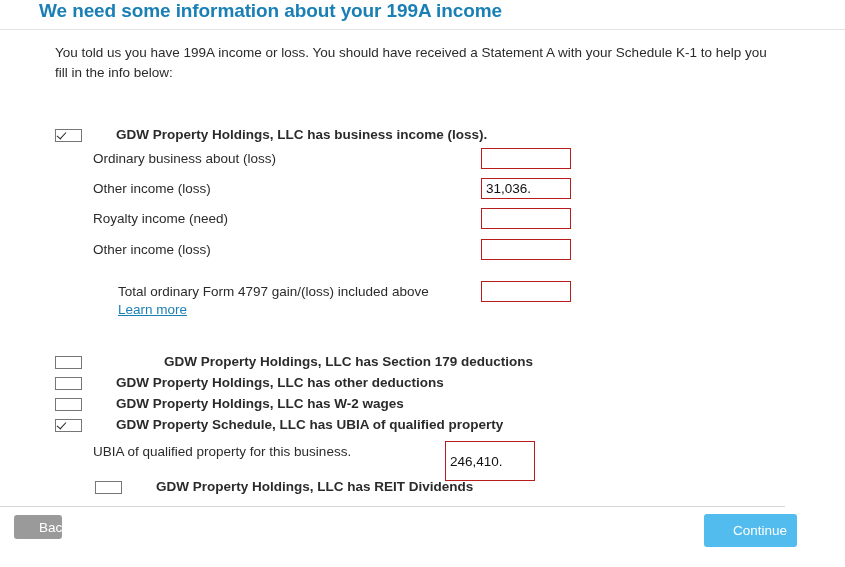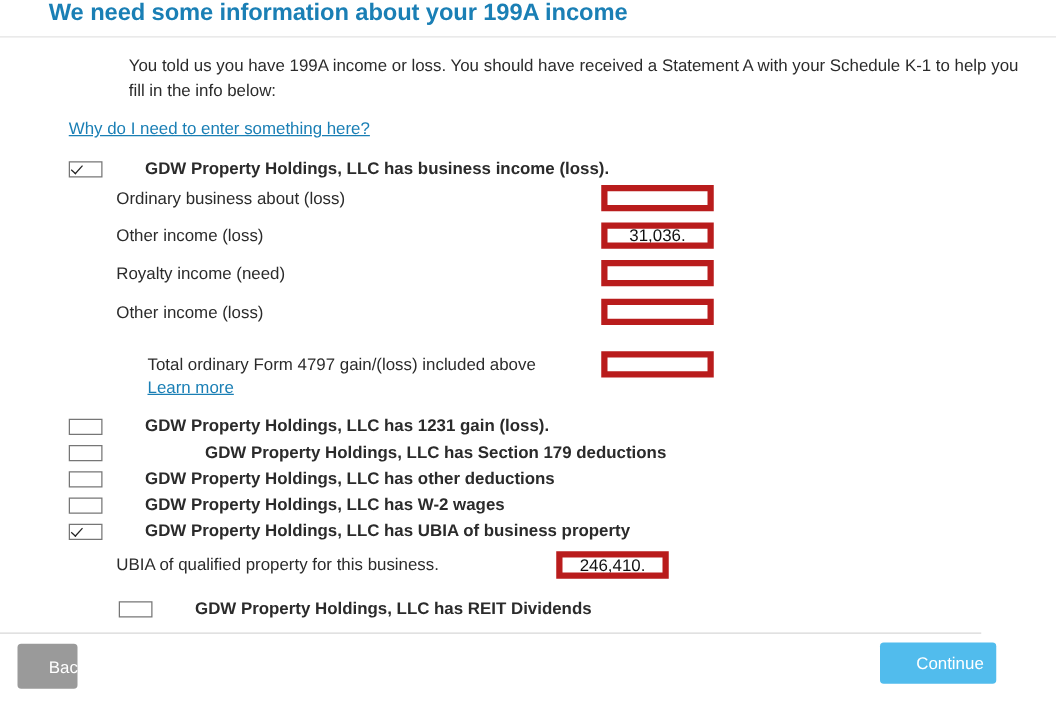--- a/index.html
+++ b/index.html
@@ -36,21 +36,20 @@
     background: #e3e3e3;
   }
   .intro {
     position: absolute;
     left: 30px;
     top: 43px;
     width: 740px;
     font-size: 13.5px;
     color: #2b2b2b;
     line-height: 20px;
-    margin-left: 48px;
   }
   .help-link {
     position: absolute;
     left: 30px;
     top: 95px;
     font-size: 13.5px;
     color: #1a7fb5;
     text-decoration: underline;
     cursor: pointer;
   }
@@ -100,49 +99,48 @@
     top: 2px;
     width: 372px;
     line-height: 18px;
   }
   .field-input {
     position: absolute;
     left: 413px;
     top: 0;
     width: 90px;
     height: 21px;
-    border: 5px solid #b91c1c;
+    border: 1px solid #b91c1c;
     background: #fff;
     font-family: "Liberation Sans", sans-serif;
     font-size: 13.5px;
     color: #111;
     padding: 0 4px;
     outline: none;
-    text-align: center;
   }
   .inline-link {
     color: #1a7fb5;
     text-decoration: underline;
     cursor: pointer;
   }
 
   .bottom-rule {
     position: absolute;
     left: 0;
     top: 506px;
     width: 785px;
     height: 1px;
     background: #d8d8d8;
   }
   .back-btn {
     position: absolute;
     left: 14px;
     top: 515px;
     width: 48px;
-    height: 36px;
+    height: 24px;
     background: #9a9a9a;
     color: #ffffff;
     border: none;
     border-radius: 3px;
     font-size: 13.5px;
     font-family: "Liberation Sans", sans-serif;
     cursor: pointer;
   }
   .continue-btn {
     position: absolute;
@@ -162,21 +160,20 @@
 </head>
 <body>
 
 <div class="page">
 
   <div class="page-title">We need some information about your 199A income</div>
   <div class="title-rule"></div>
 
   <div class="intro">You told us you have 199A income or loss. You should have received a Statement A with your Schedule K-1 to help you fill in the info below:</div>
 
-  <a class="help-link">Why do I need to enter something here?</a>
 
   <div class="cb-row" style="left:30px; top:127px;">
     <span class="cbox checked"></span>
     <span class="cb-label">GDW Property Holdings, LLC has business income (loss).</span>
   </div>
 
   <div class="field-row" style="left:68px; top:148px; width:440px;">
     <span class="field-label">Ordinary business about (loss)</span>
     <input class="field-input" type="text" value="" style="">
   </div>
@@ -194,48 +191,44 @@
   <div class="field-row" style="left:68px; top:239px; width:440px;">
     <span class="field-label">Other income (loss)</span>
     <input class="field-input" type="text" value="" style="">
   </div>
 
   <div class="field-row" style="left:68px; top:281px; width:440px;">
     <span class="field-label" style="width:368px; line-height:18px;"><span>Total ordinary Form 4797 gain/(loss) included above </span><a class="inline-link">Learn more</a></span>
     <input class="field-input" type="text" value="" style="">
   </div>
 
-  <div class="cb-row" style="left:30px; top:333px;">
-    <span class="cbox"></span>
-    <span class="cb-label">GDW Property Holdings, LLC has 1231 gain (loss).</span>
-  </div>
 
   <div class="cb-row" style="left:30px; top:354px;gap:48px;">
     <span class="cbox"></span>
     <span class="cb-label">GDW Property Holdings, LLC has Section 179 deductions</span>
   </div>
 
   <div class="cb-row" style="left:30px; top:375px;">
     <span class="cbox"></span>
     <span class="cb-label">GDW Property Holdings, LLC has other deductions</span>
   </div>
 
   <div class="cb-row" style="left:30px; top:396px;">
     <span class="cbox"></span>
     <span class="cb-label">GDW Property Holdings, LLC has W-2 wages</span>
   </div>
 
   <div class="cb-row" style="left:30px; top:417px;">
     <span class="cbox checked"></span>
-    <span class="cb-label">GDW Property Holdings, LLC has UBIA of business property</span>
+    <span class="cb-label">GDW Property Schedule, LLC has UBIA of qualified property</span>
   </div>
 
   <div class="field-row" style="left:68px; top:441px; width:470px;">
     <span class="field-label" style="width:376px;">UBIA of qualified property for this business.</span>
-    <input class="field-input" style="left: 377px; width: 90px; height: 22px;" type="text" value="246,410.">
+    <input class="field-input" style="left: 377px; width: 90px; height: 40px;" type="text" value="246,410.">
   </div>
 
   <div class="cb-row" style="left:30px; top:479px;margin-left:40px;">
     <span class="cbox"></span>
     <span class="cb-label">GDW Property Holdings, LLC has REIT Dividends</span>
   </div>
 
   <div class="bottom-rule"></div>
 
   <button class="back-btn">Back</button>

